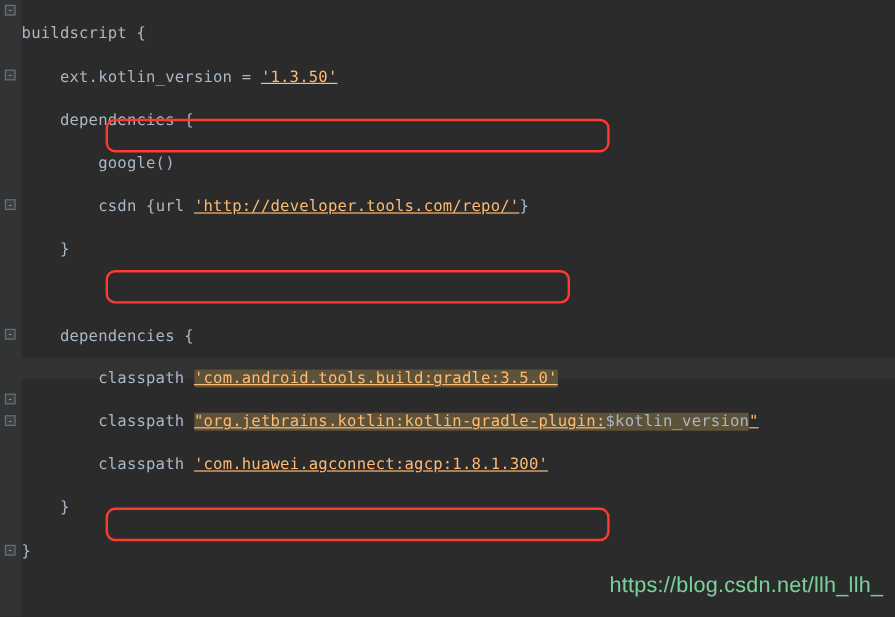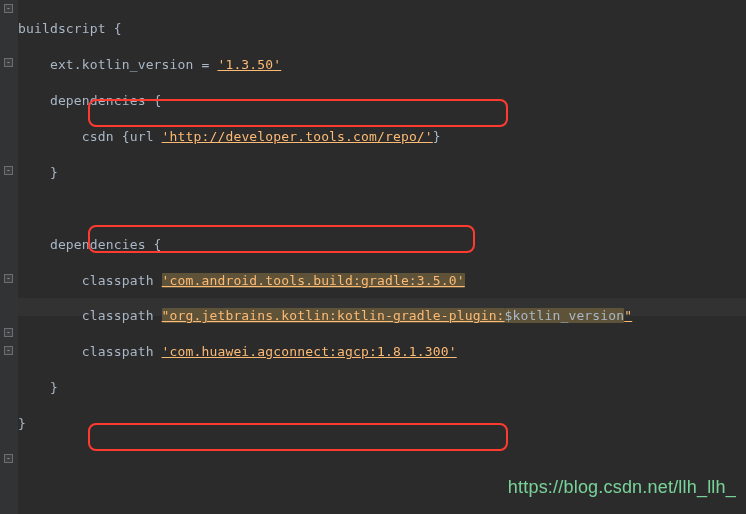--- a/index.html
+++ b/index.html
@@ -85,20 +85,21 @@
   <div class="fold" style="top:346px">-</div>
   <div class="fold" style="top:454px">-</div>
 </div>
 
 <div class="cursor-line"></div>
 
 <div class="code">
 <div class="line"><span class="ident">buildscript {</span></div>
 <div class="line"><span class="ident">    ext.kotlin_version = </span><span class="str">'1.3.50'</span></div>
 <div class="line"><span class="ident">    dependencies {</span></div>
+<div class="line"><span class="ident">        google()</span></div>
 <div class="line"><span class="ident">        csdn {</span><span class="ident">url </span><span class="str">'http://developer.tools.com/repo/'</span><span class="ident">}</span></div>
 <div class="line"><span class="ident">    }</span></div>
 <div class="line"><span class="ident"></span></div>
 <div class="line"><span class="ident">    dependencies {</span></div>
 <div class="line"><span class="ident">        classpath </span><span class="str hl-bg">'com.android.tools.build:gradle:3.5.0'</span></div>
 <div class="line"><span class="ident">        classpath </span><span class="str hl-bg">"org.jetbrains.kotlin:kotlin-gradle-plugin:</span><span class="ident hl-bg">$kotlin_version</span><span class="str">"</span></div>
 <div class="line"><span class="ident">        classpath </span><span class="str">'com.huawei.agconnect:agcp:1.8.1.300'</span></div>
 <div class="line"><span class="ident">    }</span></div>
 <div class="line"><span class="ident">}</span></div>
 

